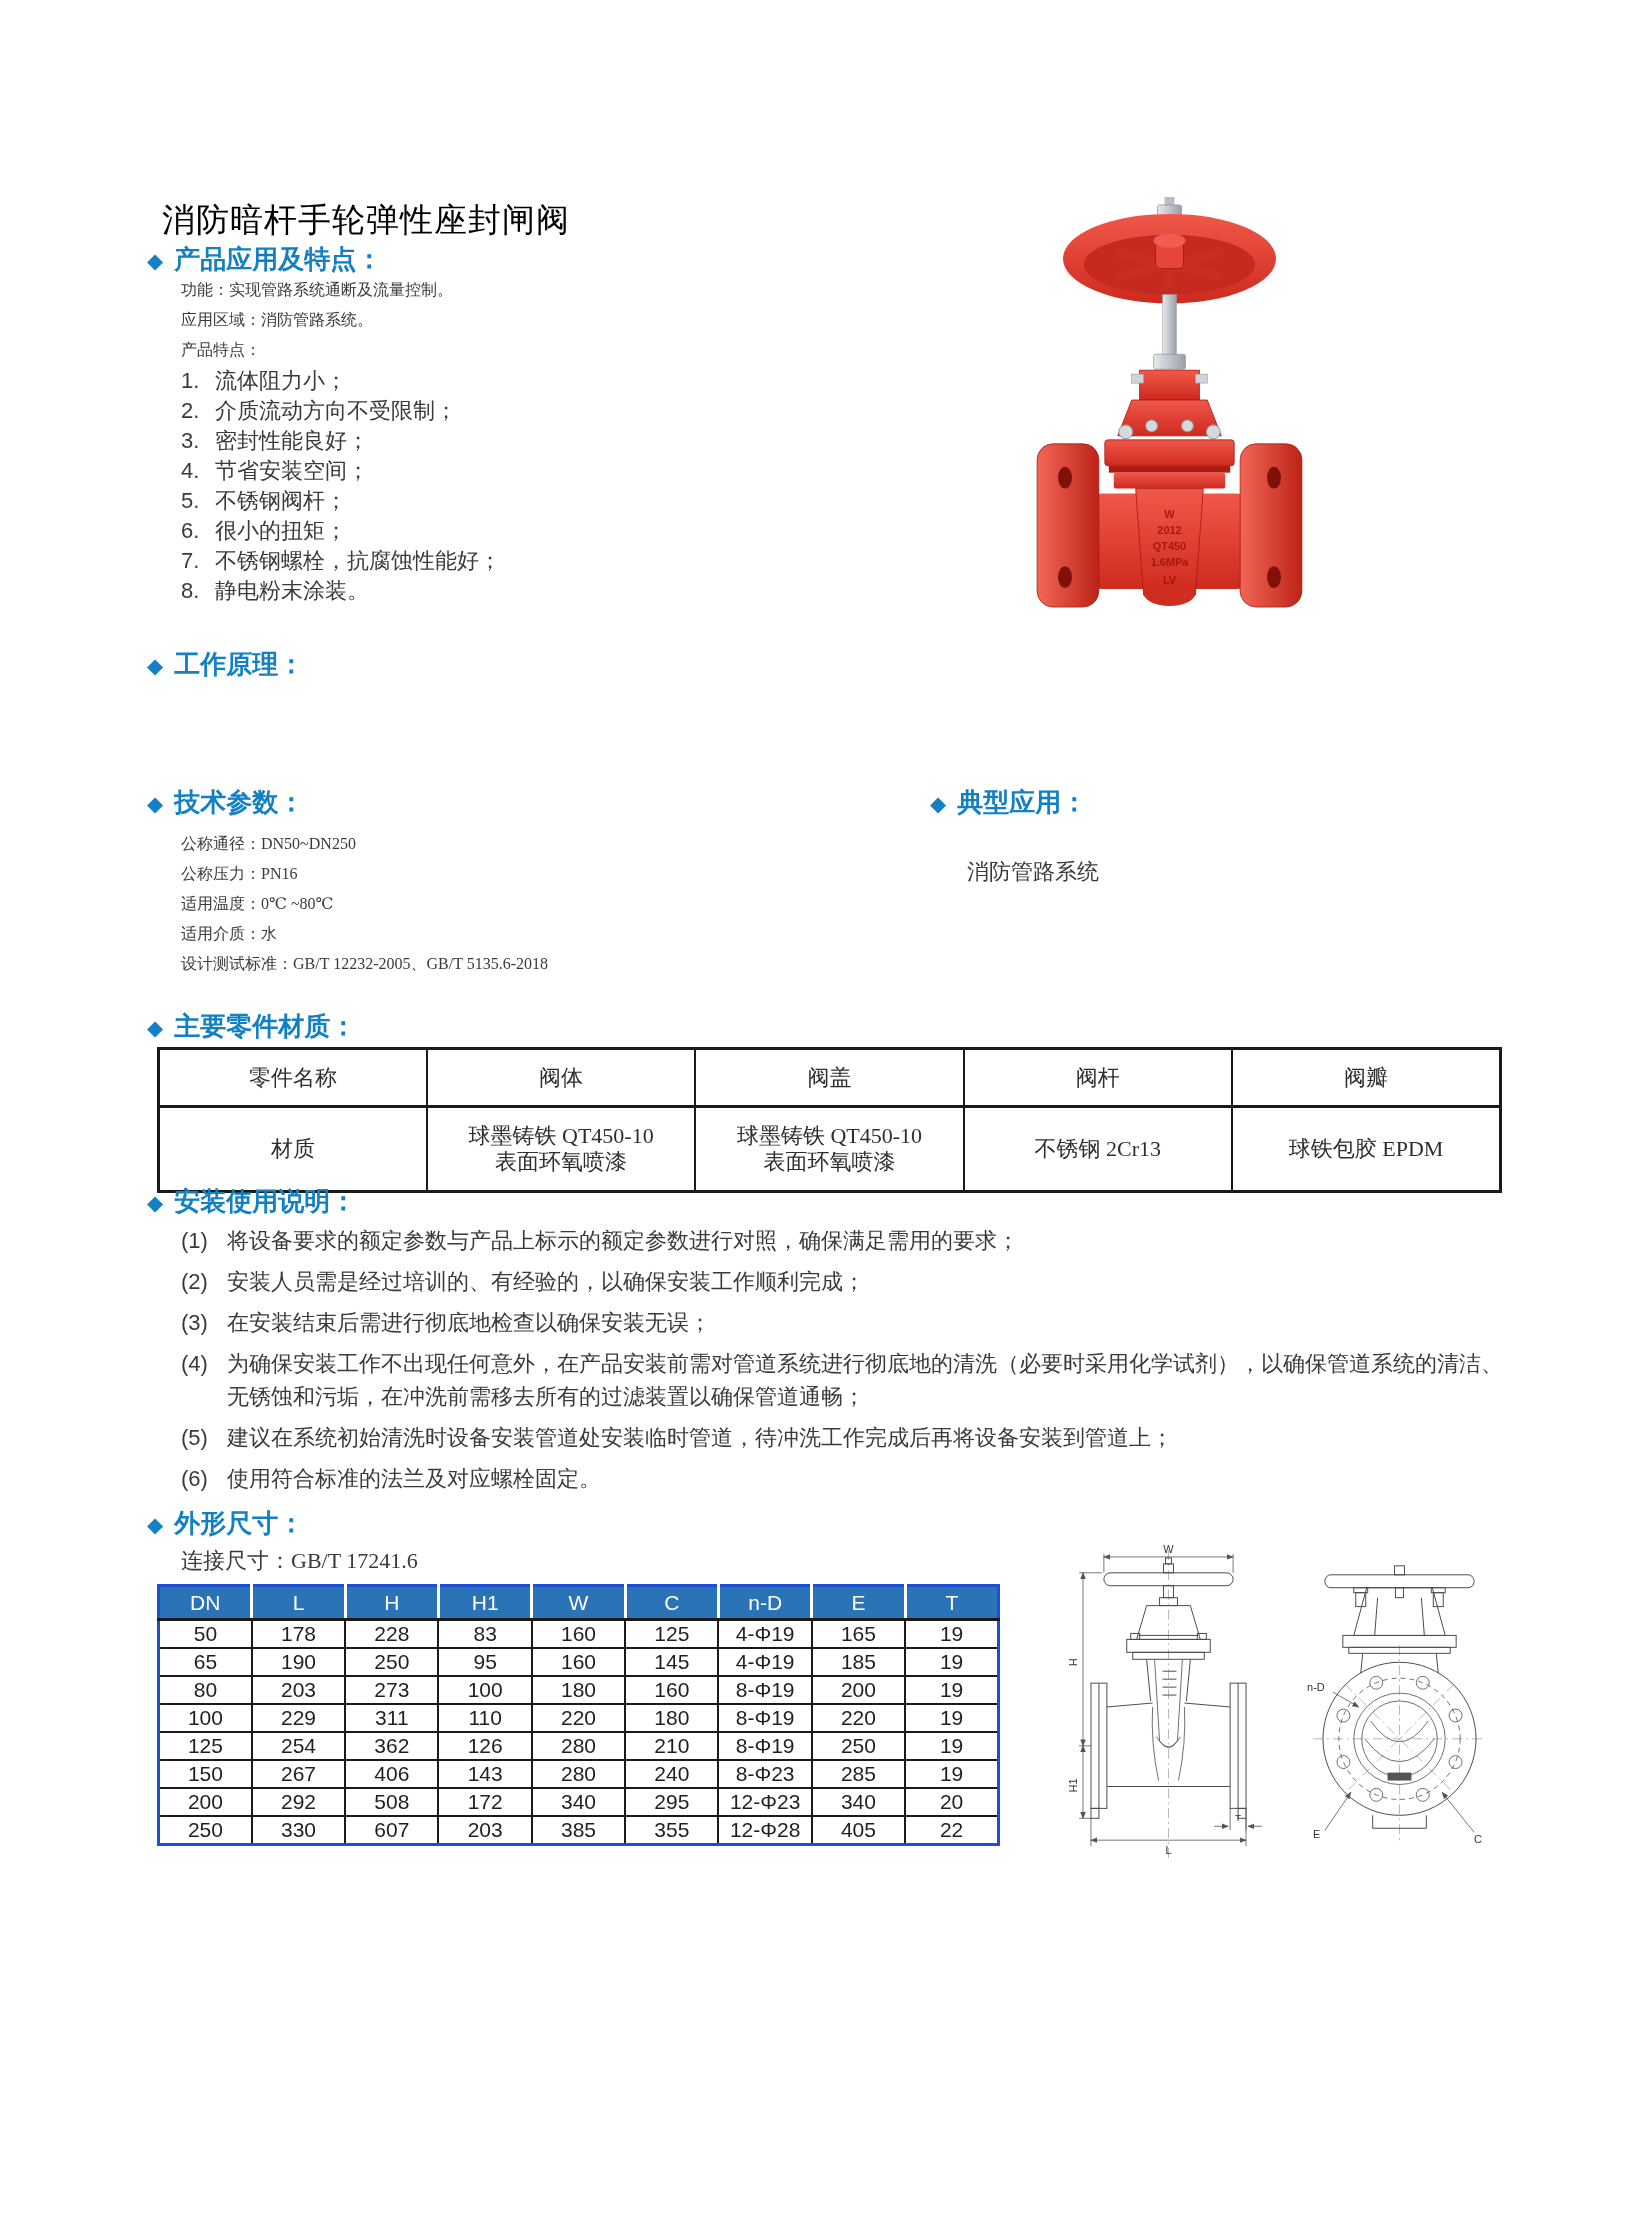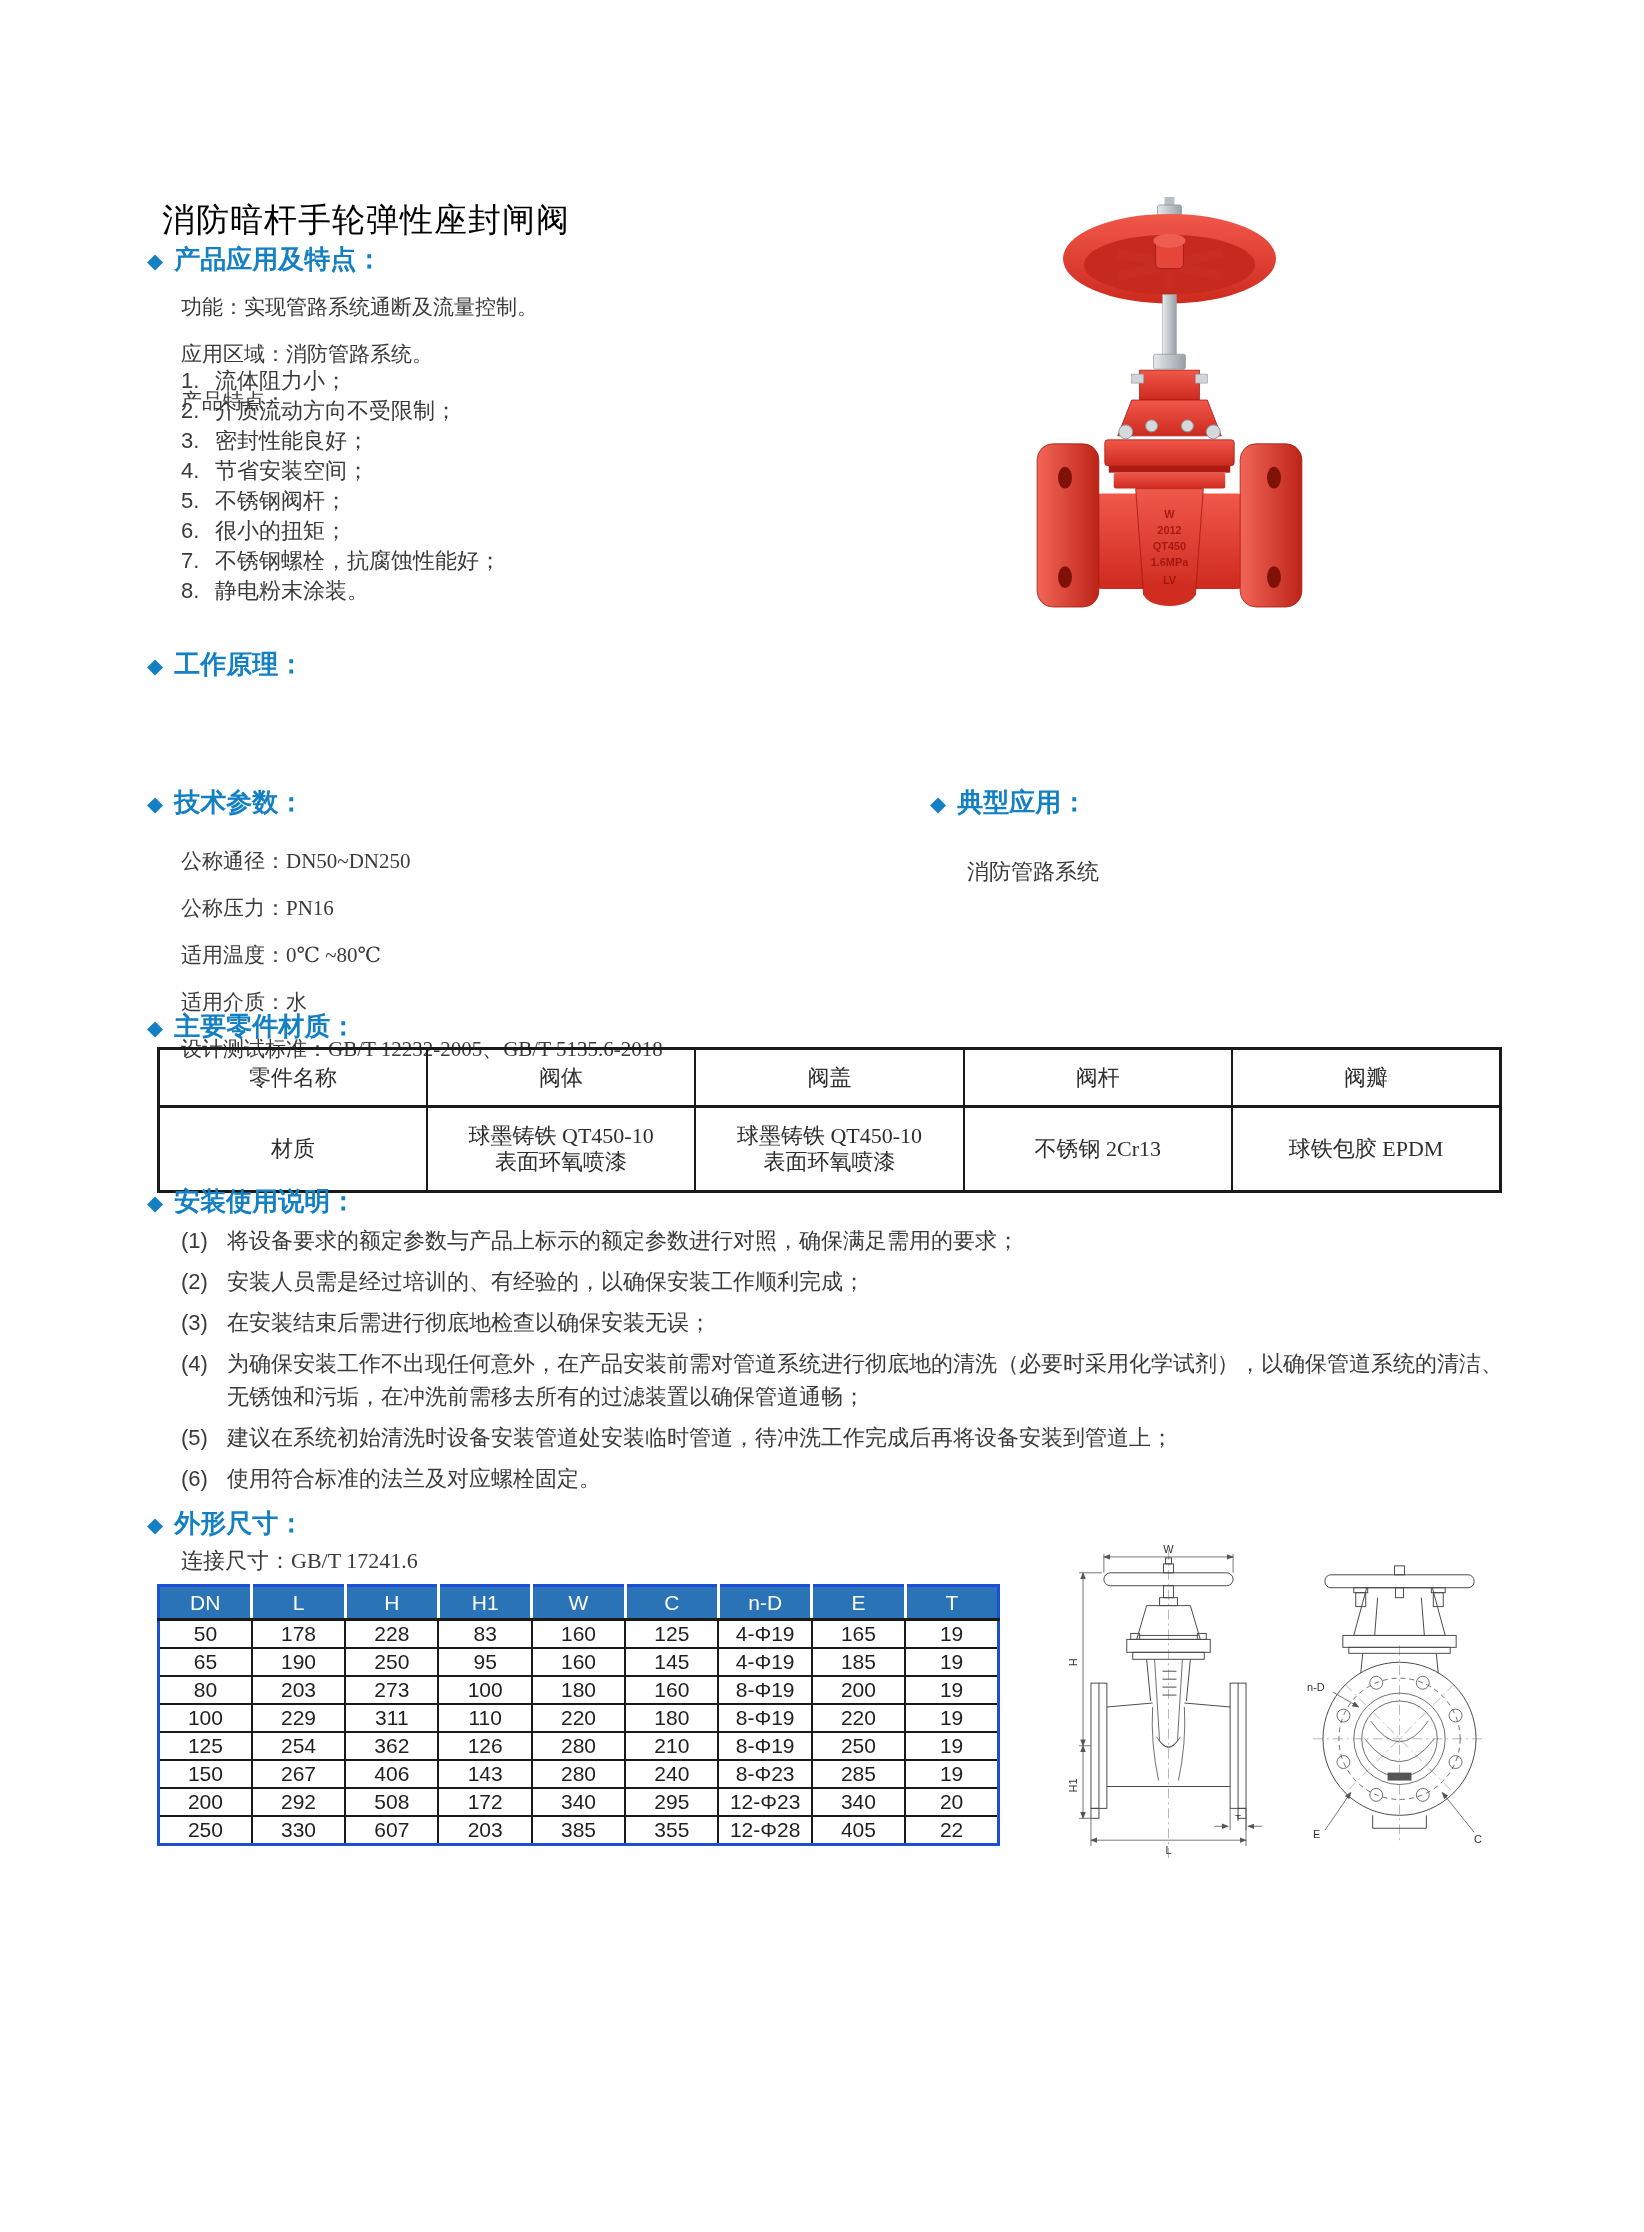--- a/index.html
+++ b/index.html
@@ -3,21 +3,21 @@
 <meta charset="utf-8">
 <style>
   html,body{margin:0;padding:0;background:#fff;}
   .page{position:relative;width:1645px;height:2233px;background:#ffffff;overflow:hidden;
         font-family:"Liberation Serif","DejaVu Serif",serif;color:#3a3a3a;}
   .abs{position:absolute;}
   .title{left:162px;top:162px;font-size:33px;color:#000000;letter-spacing:1px;margin-top:36px;}
   .sh{display:flex;align-items:center;font-family:"Liberation Sans","DejaVu Sans",sans-serif;
       font-weight:700;font-size:26px;color:#1380C4;white-space:nowrap;}
   .sh .dia{font-size:21px;margin-right:11px;line-height:1;transform:translateY(1px);}
-  .lines div{line-height:30px;font-size:21px;white-space:nowrap;margin-top:17px;}
+  .lines div{line-height:30px;font-size:16px;white-space:nowrap;}
   .fi{display:flex;line-height:30px;font-size:22px;white-space:nowrap;}
   .fi .num{font-family:"Liberation Sans","DejaVu Sans",sans-serif;width:34px;flex:none;}
   .ii{display:flex;line-height:33px;font-size:22px;margin-bottom:8px;}
   .ii .num{font-family:"Liberation Sans","DejaVu Sans",sans-serif;width:46px;flex:none;}
   .ii .txt{flex:1;}
   .app-text{font-size:22px;line-height:30px;}
   .subtitle{font-size:22px;line-height:30px;white-space:nowrap;}
 
   table{border-collapse:collapse;}
   .mats{width:1345px;table-layout:fixed;border:3px solid #1a1a1a;font-size:22px;color:#2e2e2e;}

